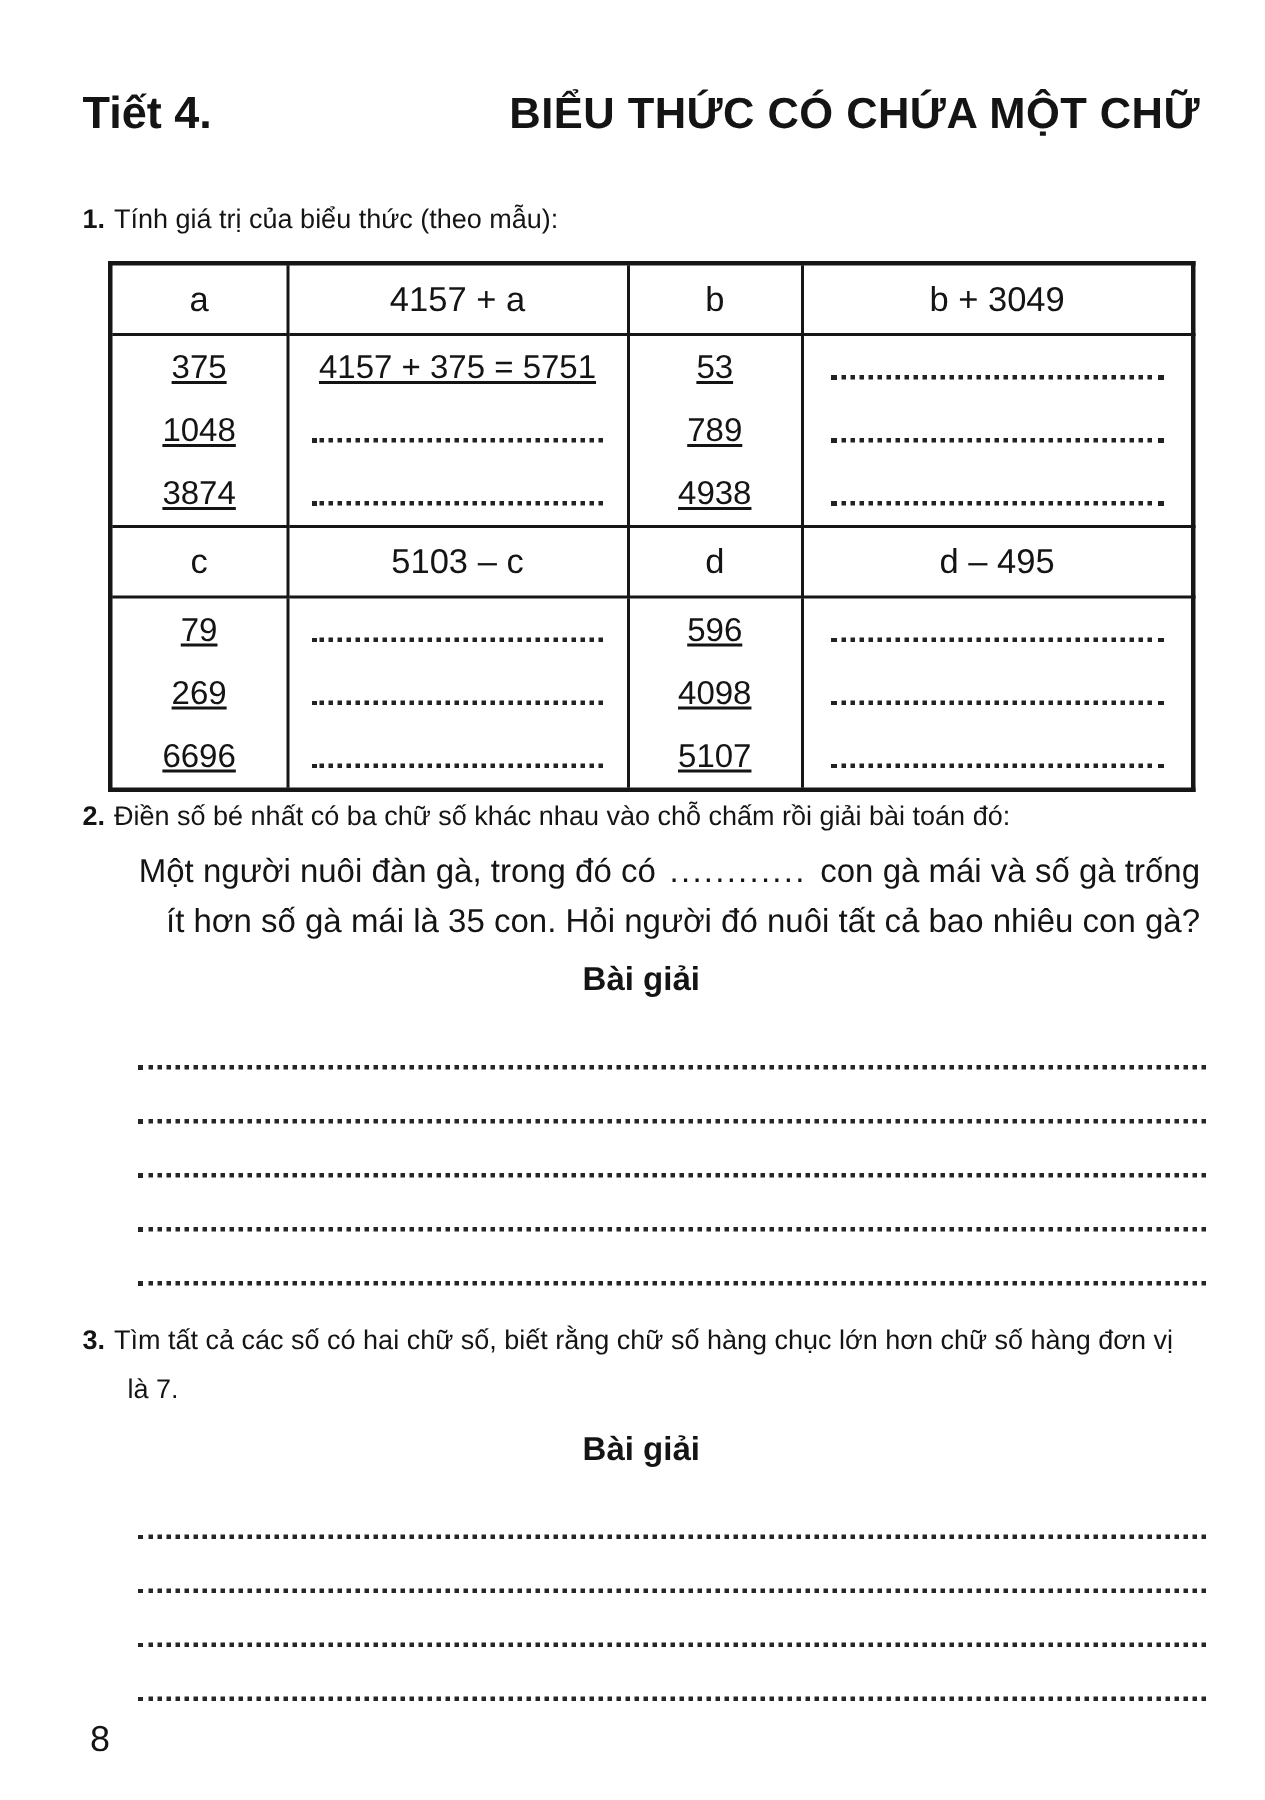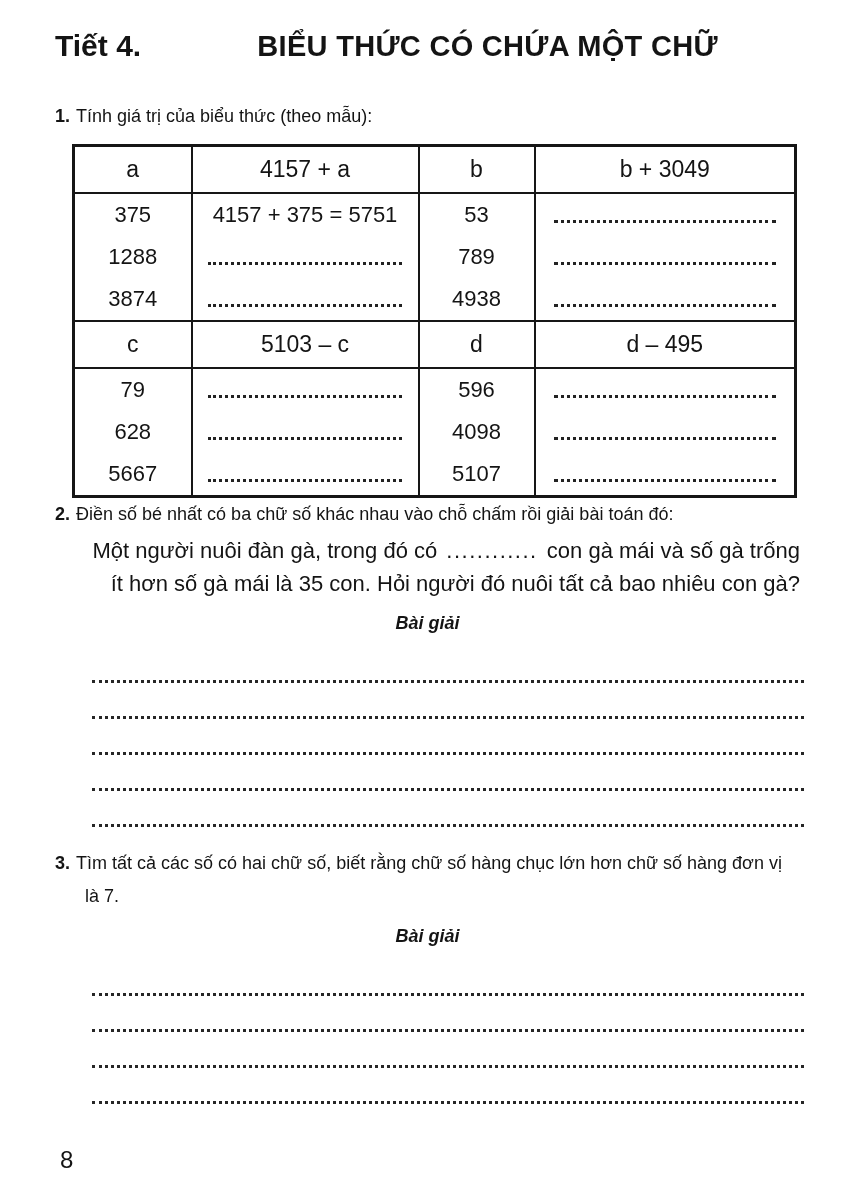--- a/index.html
+++ b/index.html
@@ -5,53 +5,53 @@
   * { box-sizing: border-box; }
   html, body { margin: 0; padding: 0; }
   body {
     width: 843px; height: 1200px;
     background: #ffffff;
     color: #141414;
     font-family: "Liberation Sans", sans-serif;
     position: relative;
     overflow: hidden;
   }
-  .page { padding: 29px 43px 0 55px; }
+  .page { padding: 59px 43px 0 55px; }
 
   
   .header { display: flex; align-items: baseline; }
   .lesson { font-size: 30px; font-weight: bold; white-space: nowrap; }
-  .title  { flex: 1; text-align: center; font-size: 29px; font-weight: bold;
+  .title  { flex: 1; text-align: right; font-size: 29px; font-weight: bold;
             padding-left: 34px; letter-spacing: 0.3px; }
 
   
   .ex-head { font-size: 18px; line-height: 33px; }
   .ex1-head { margin-top: 37px; }
   .num { font-weight: bold; margin-right: 6px; }
 
   
   table.vtable {
     border-collapse: collapse;
     table-layout: fixed;
     width: 722px;
     margin: 11px 0 0 17px;
     border: 3px solid #161616;
   }
   table.vtable td { border: 2px solid #161616; padding: 0; }
   .hrow td { height: 47px; text-align: center; vertical-align: middle; font-size: 23px; }
-  .brow td { padding: 5px 0 7px 0; vertical-align: top; }
+  .brow td { padding: 5px 0 7px 0; vertical-align: top; text-decoration: underline; }
   .cl { height: 42px; display: flex; align-items: center; justify-content: center; font-size: 22px; }
   .cl .dots { width: 86%; height: 0; border-bottom: 3px dotted #222222; margin-top: 14px; }
 
   
   .ex2-head { margin-top: 0; }
   .ex-para { margin: 3px 0 0 30px; font-size: 22px; line-height: 33px; text-align: right; }
   .blank-inline { letter-spacing: 1.5px; margin: 0 3px; }
-  .sol { text-align: center; font-weight: bold; font-style: italic;
-         font-size: 18px; margin-top: 9px; line-height: 28px; }
+  .sol { text-align: center; font-weight: bold; 
+         font-size: 22px; margin-top: 9px; line-height: 28px; }
   .answers { margin: 10px 0 0 37px; width: 712px; }
   .answer-line { height: 36px; border-bottom: 3px dotted #262626; }
   .ex3-head { margin-top: 20px; padding-left: 30px; text-indent: -30px; }
 
   .page-num { position: absolute; left: 60px; top: 1146px; font-size: 24px; }
 </style>
 </head>
 <body>
 
 <div class="page">
@@ -77,21 +77,21 @@
       <tr class="hrow">
         <td>a</td>
         <td>4157 + a</td>
         <td>b</td>
         <td>b + 3049</td>
       </tr>
 
       <tr class="brow">
         <td>
           <div class="cl">375</div>
-          <div class="cl">1288</div>
+          <div class="cl">1048</div>
           <div class="cl">3874</div>
         </td>
         <td>
           <div class="cl">4157 + 375 = 5751</div>
           <div class="cl">
               <div class="dots"></div>
             </div>
           <div class="cl">
               <div class="dots"></div>
             </div>
@@ -117,22 +117,22 @@
       <tr class="hrow">
         <td>c</td>
         <td>5103 – c</td>
         <td>d</td>
         <td>d – 495</td>
       </tr>
 
       <tr class="brow">
         <td>
           <div class="cl">79</div>
-          <div class="cl">628</div>
-          <div class="cl">5667</div>
+          <div class="cl">269</div>
+          <div class="cl">6696</div>
         </td>
         <td>
           <div class="cl">
               <div class="dots"></div>
             </div>
           <div class="cl">
               <div class="dots"></div>
             </div>
           <div class="cl">
               <div class="dots"></div>

